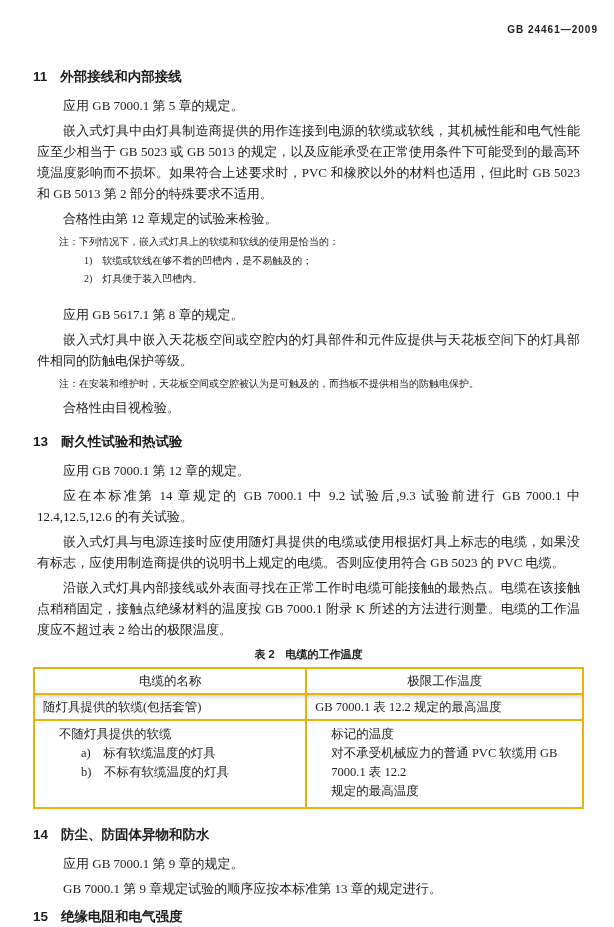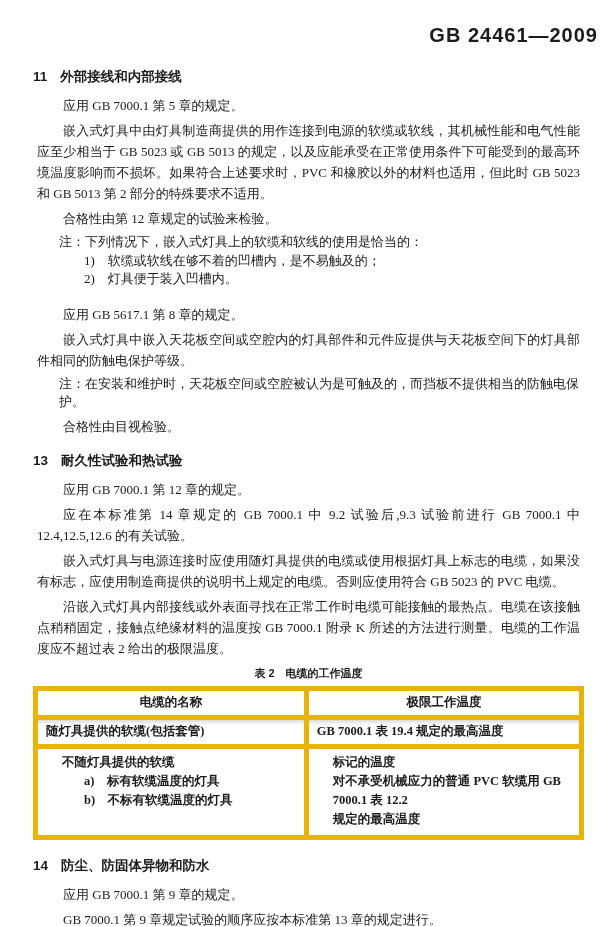--- a/index.html
+++ b/index.html
@@ -12,21 +12,21 @@
     font-family: "Liberation Serif", "DejaVu Serif", serif;
     overflow: hidden;
     box-sizing: border-box;
   }
   .doc-code {
     position: absolute;
     top: 24px;
     right: 16px;
     font-family: "Liberation Sans", "DejaVu Sans", sans-serif;
     font-weight: bold;
-    font-size: 20px;
+    font-size: 10px;
     letter-spacing: 1px;
   }
   .content {
     position: absolute;
     left: 33px;
     top: 68px;
     width: 551px;
   }
   .sec { margin: 0; }
   .sec + .sec { margin-top: 15px; }
@@ -39,41 +39,41 @@
     line-height: 18px;
     margin: 0 0 9px 0;
   }
   p.body {
     margin: 4px;
     font-size: 13px;
     line-height: 21px;
     text-indent: 2em;
     text-align: justify;
   }
-  .note { margin: 2px 0 0 26px; font-size: 13px; line-height: 18.5px; }
+  .note { margin: 2px 0 0 26px; font-size: 10px; line-height: 18.5px; }
   .note-line { font-weight: bold; font-family: "Liberation Sans", "DejaVu Sans", sans-serif; font-weight: normal; }
   .note-item { margin-left: 25px; }
   .table-caption {
     text-align: center;
     font-family: "Liberation Sans", "DejaVu Sans", sans-serif;
     font-weight: bold;
     font-size: 11px;
     margin: 7px 0 5px 0;
   }
   table.gbtable {
     width: 100%;
     border-collapse: collapse;
     table-layout: fixed;
     font-size: 12.5px;
     border: 2px solid #1a1a1a;
   }
   table.gbtable th, table.gbtable td {
-    border: 5px solid #eab308;
+    border: 2px solid #eab308;
     padding: 2px 8px;
-    font-weight: bold;
+    font-weight: normal;
     vertical-align: middle;
   }
   table.gbtable thead th { height: 20px; text-align: center; }
   tr.row-1 td {
     height: 20px;
     box-shadow: inset 0 4px 4px -2px rgba(130,130,130,0.35); 
   }
   tr.row-2 td { padding: 4px 8px 6px 24px; vertical-align: top; }
   .cell-line { line-height: 19px; }
   .cell-line.indent { margin-left: 22px; }
@@ -130,21 +130,21 @@
           </colgroup>
         <thead>
           <tr>
             <th>电缆的名称</th>
             <th>极限工作温度</th>
           </tr>
         </thead>
         <tbody>
           <tr class="row-1">
             <td>随灯具提供的软缆(包括套管)</td>
-            <td>GB 7000.1 表 19.4 规定的最高温度</td>
+            <td>GB 7000.1 表 12.2 规定的最高温度</td>
           </tr>
           <tr class="row-2">
             <td>
               <div class="cell-line">不随灯具提供的软缆</div>
               <div class="cell-line indent">a)　标有软缆温度的灯具</div>
               <div class="cell-line indent">b)　不标有软缆温度的灯具</div>
             </td>
             <td>
               <div class="cell-line">标记的温度</div>
               <div class="cell-line">对不承受机械应力的普通 PVC 软缆用 GB 7000.1 表 12.2</div>

